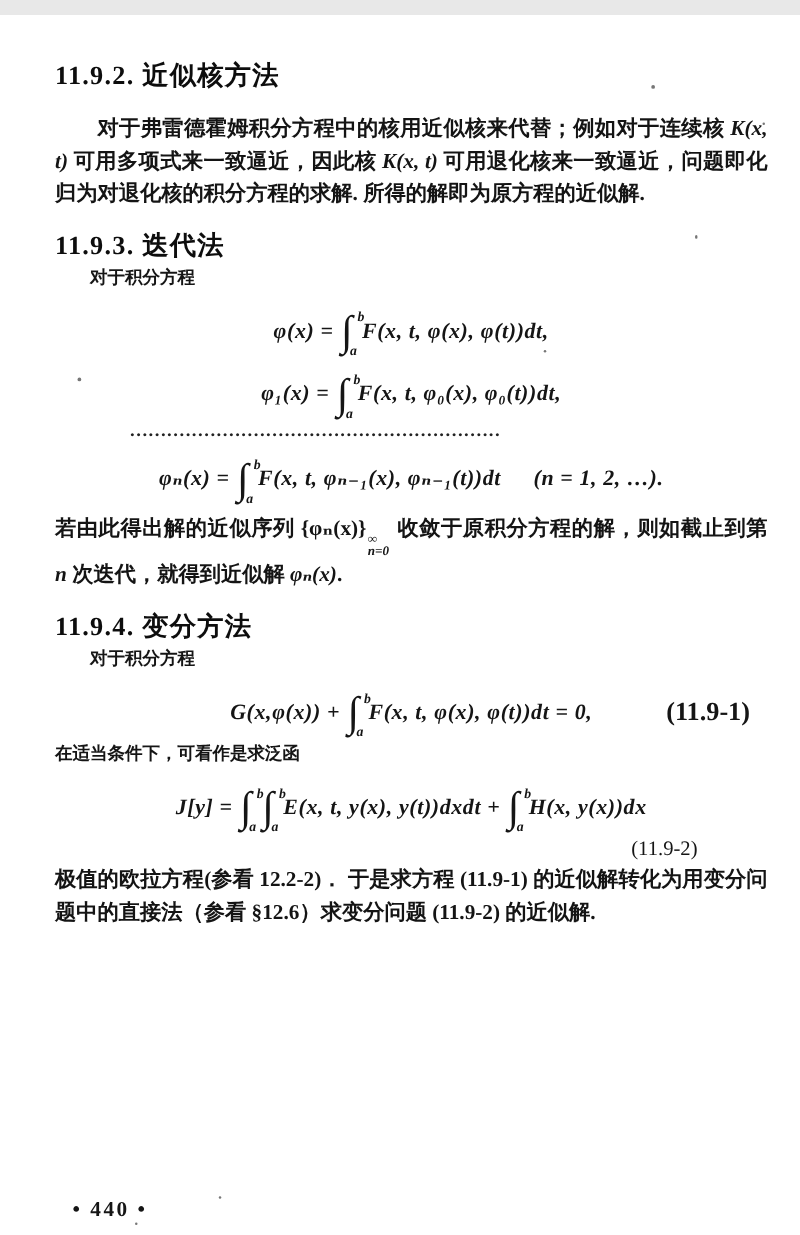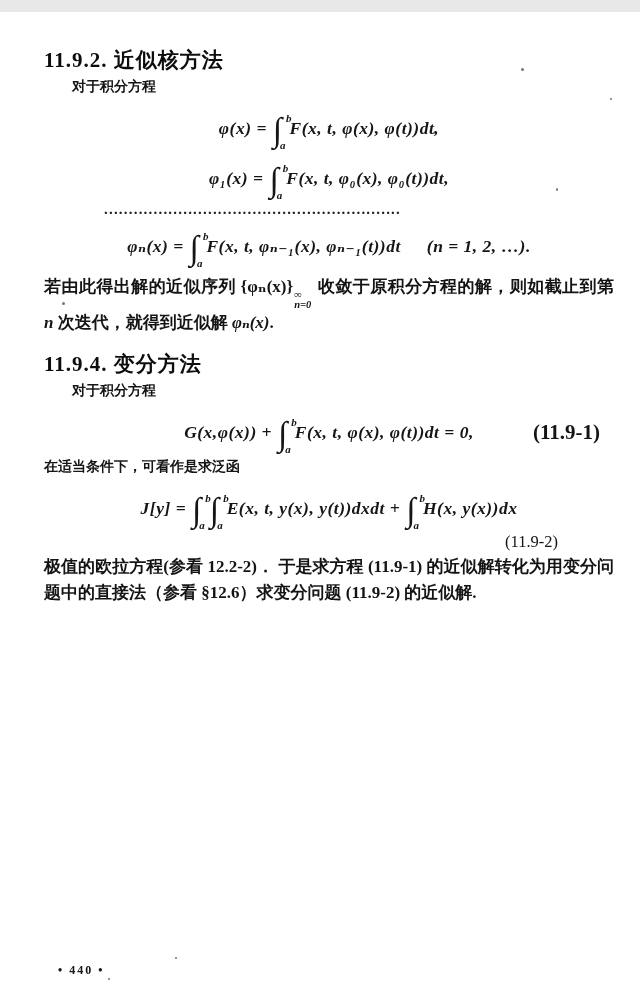--- a/index.html
+++ b/index.html
@@ -54,36 +54,38 @@
     text-align:left;padding-left:60px;font-size:15px;font-weight:700;
     letter-spacing:1.2px;line-height:18px;height:18px;overflow:hidden;
     white-space:nowrap;color:#222;
   }
   .stack{
     display:inline-flex;flex-direction:column;justify-content:center;
     vertical-align:-6px;font-size:10.5px;line-height:10px;font-weight:600;
     margin-left:1px;margin-right:2px;
   }
   .footer{
-    position:absolute;left:58px;bottom:22px;font-size:12px;font-weight:700;
+    position:absolute;left:58px;bottom:22px;font-size:17px;font-weight:700;
     letter-spacing:2px;
   }
   .bottom-rule{
     position:absolute;bottom:0;left:68px;right:0;height:2px;background:#b9b9b9;
   }
   .speck{position:absolute;background:#2c2c2c;border-radius:50%;opacity:.65;}
 </style>
 </head>
 <body>
 
 <div class="page">
   <div class="content">
 
     <h2 class="sec-heading">11.9.2. 近似核方法</h2>
+    <p class="para indent mt16"><span>对于弗雷德霍姆积分方程中的核用近似核来代替；例如对于连续核 </span><span class="it">K(x, t)</span><span> 可用多项式来一致逼近，因此核 </span><span class="it">K(x, t)</span><span> 可用退化核来一致逼近，问题即化归为对退化核的积分方程的求解. 所得的解即为原方程的近似解.</span></p>
 
+    <h2 class="sec-heading mt14">11.9.3. 迭代法</h2>
     <p class="lead indent mt10">对于积分方程</p>
 
     <div class="formula mt6">
       <span class="it">φ(x) = </span><span class="int-wrap"><span class="int-sign">∫</span><span class="int-bounds">
             <span class="b-sup">b</span>
             <span class="b-sub">a</span>
           </span></span><span class="it">F(x, t, φ(x), φ(t))dt,</span>
     </div>
 
 

